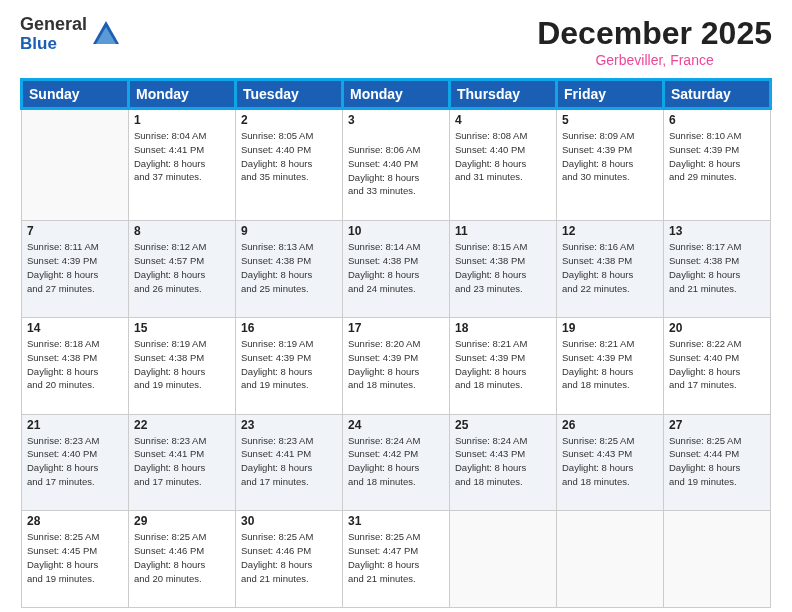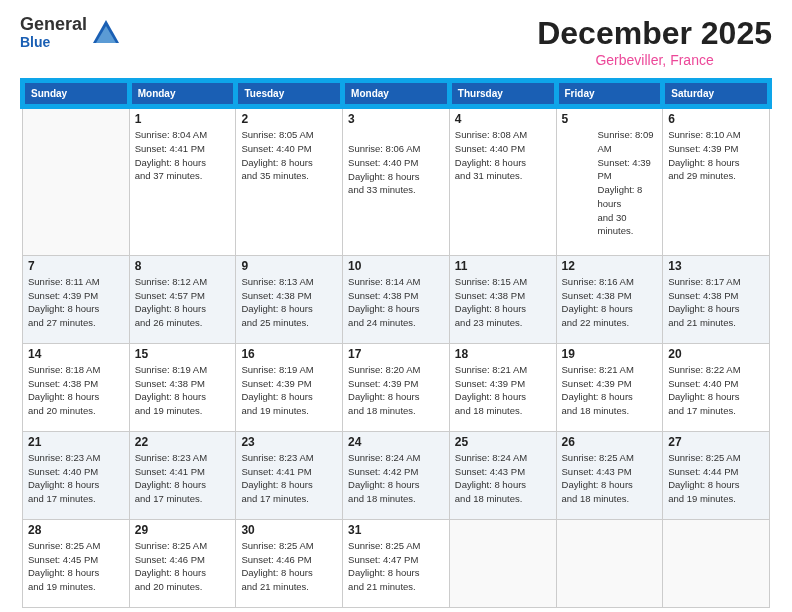--- a/index.html
+++ b/index.html
@@ -31,21 +31,21 @@
       display: flex;
       flex-direction: column;
       line-height: 1.1;
     }
     .logo-general {
       font-size: 18px;
       font-weight: bold;
       color: #333;
     }
     .logo-blue {
-      font-size: 14px;
+      font-size: 17px;
       font-weight: bold;
       color: #1a5fb4;
     }
     .logo-icon {
       width: 30px;
       height: 30px;
       margin-left: 4px;
     }
     .title-block {
       text-align: center;
@@ -64,22 +64,22 @@
       border: 1px solid #ccc;
       border-collapse: collapse;
       width: 100%;
       table-layout: fixed;
     }
     .calendar th {
       background-color: #1a5fb4;
       color: white;
       text-align: left;
       padding: 5px 6px;
-      font-size: 10px;
-      border: 5px solid #0ea5e9;
+      font-size: 14px;
+      border: 3px solid #0ea5e9;
     }
     .calendar td {
       vertical-align: top;
       border: 1px solid #ccc;
       padding: 3px 5px;
       font-size: 9.5px;
       color: #333;
       height: 80px;
     }
     .calendar td.empty {
@@ -159,21 +159,21 @@
           </td>
           <td>
             <span class="day-num">4</span>
             <div class="day-info" style="white-space: pre-line;">Sunrise: 8:08 AM
 Sunset: 4:40 PM
 Daylight: 8 hours
 and 31 minutes.</div>
           </td>
           <td>
             <span class="day-num">5</span>
-            <div class="day-info" style="white-space: pre-line; margin-left: 36px;">Sunrise: 8:09 AM
+            <div class="day-info" style="white-space: pre-line;">Sunrise: 8:09 AM
 Sunset: 4:39 PM
 Daylight: 8 hours
 and 30 minutes.</div>
           </td>
           <td>
             <span class="day-num">6</span>
             <div class="day-info" style="white-space: pre-line;">Sunrise: 8:10 AM
 Sunset: 4:39 PM
 Daylight: 8 hours
 and 29 minutes.</div>

